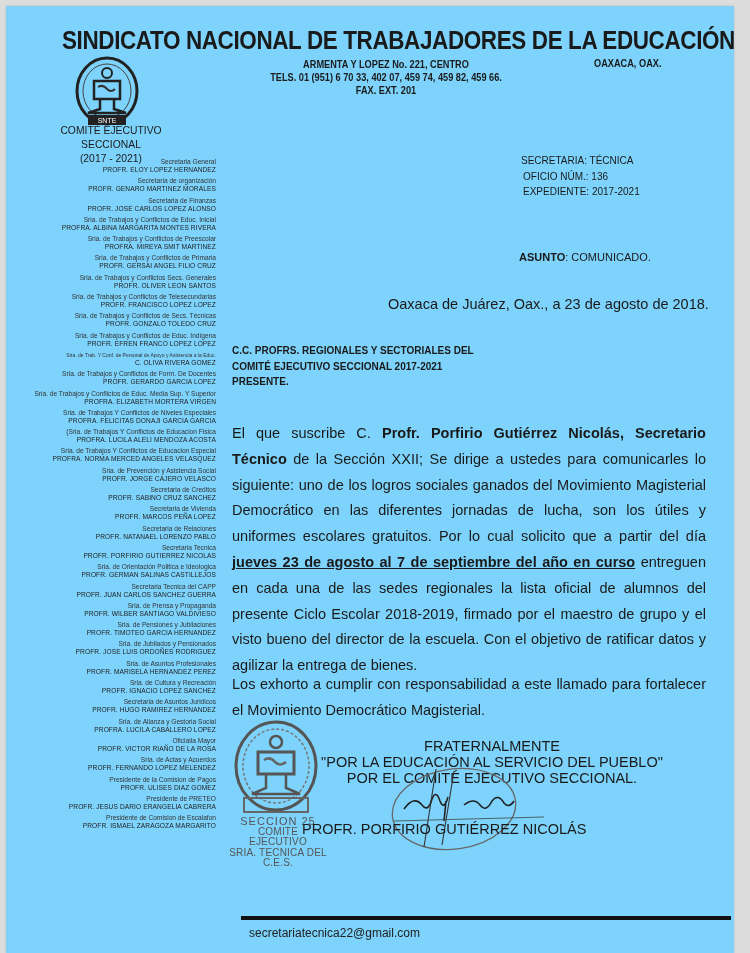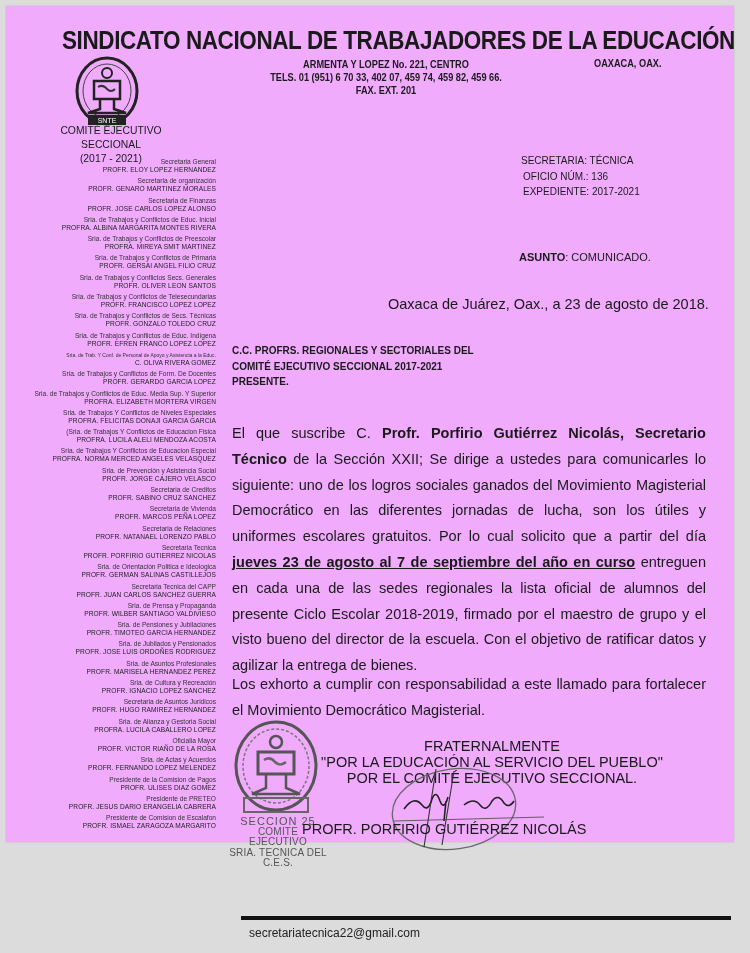--- a/index.html
+++ b/index.html
@@ -1,22 +1,22 @@
 <!DOCTYPE html>
 <html><head>
 <meta charset="utf-8">
 <style>
   html, body { margin: 0; padding: 0; }
   body {
     width: 750px; height: 953px; background: #dcdcdc; position: relative; overflow: hidden;
     font-family: "Liberation Sans", sans-serif; color: #1a1a1a;
   }
   .page {
-    position: absolute; left: 6px; top: 6px; width: 728px; height: 836px;
-    background: #f0abfc; box-shadow: 0 0 2px rgba(0,0,0,0.15);
+    position: absolute; left: 6px; top: 6px; width: 728px; height: 947px;
+    background: #7dd3fc; box-shadow: 0 0 2px rgba(0,0,0,0.15);
   }
   .abs { position: absolute; }
   .union-title {
     left: 56px; top: 22px; width: 640px; text-align: center;
     font-size: 22.5px; font-weight: bold; letter-spacing: -0.4px; transform: scaleY(1.12);
     white-space: nowrap;
   }
   .address {
     left: 230px; top: 52px; width: 300px; text-align: center;
     font-size: 10px; font-weight: bold; line-height: 13px; transform: scaleX(0.92);

